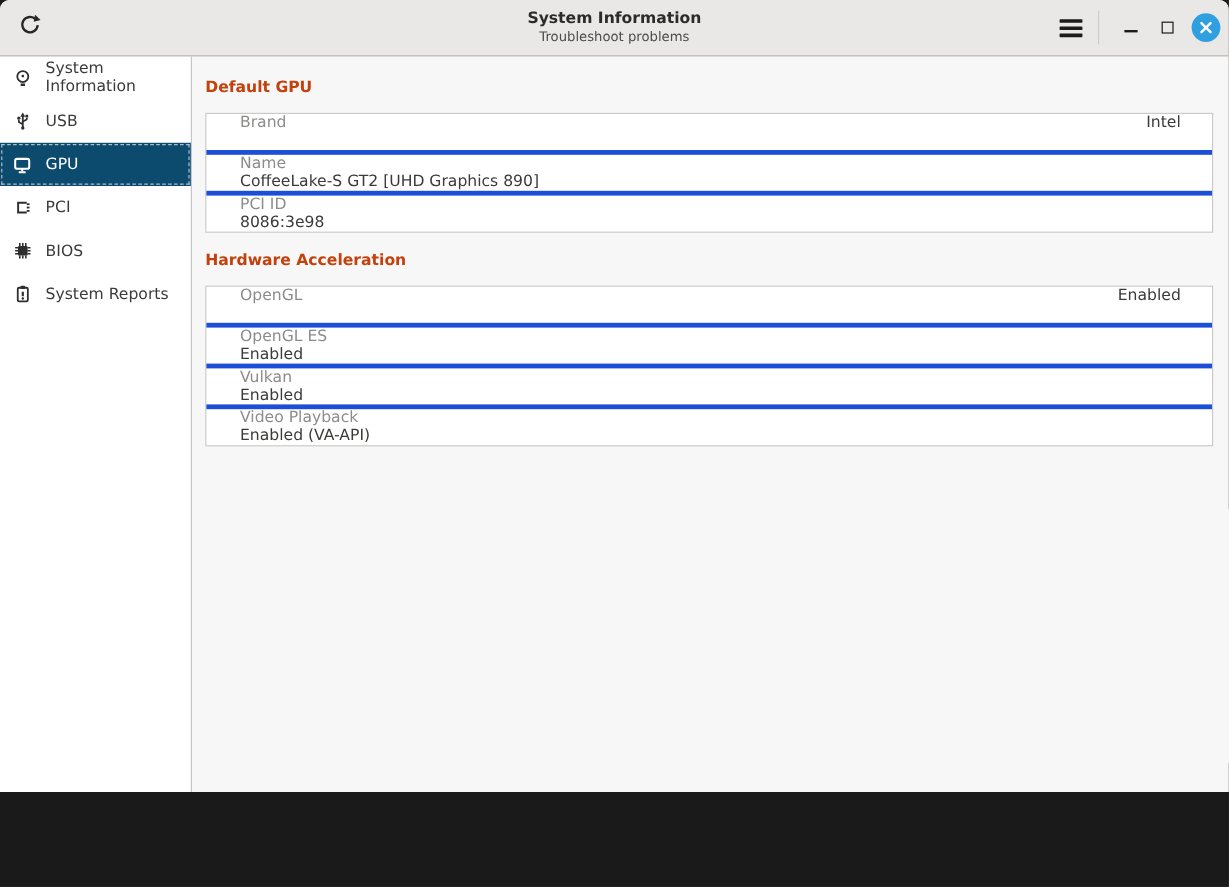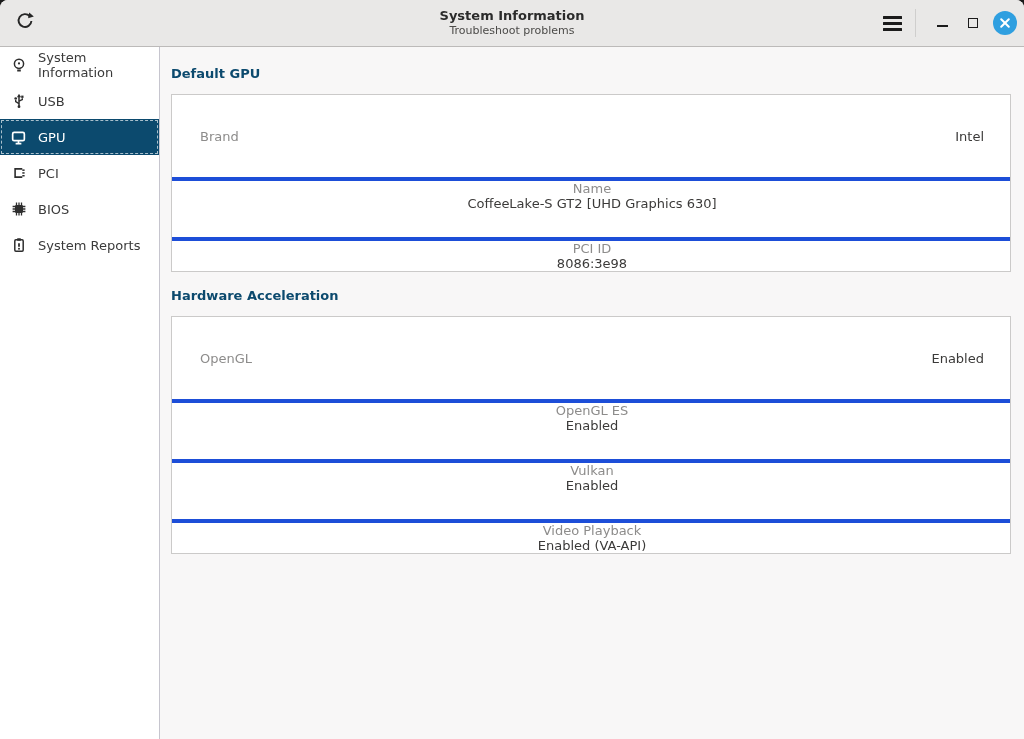--- a/index.html
+++ b/index.html
@@ -1,17 +1,17 @@
 <!DOCTYPE html>
 <html><head>
 <meta charset="utf-8">
 <style>
   html,body{margin:0;padding:0;background:#1a1a1a;}
   body{width:1024px;height:739px;font-family:"DejaVu Sans","Liberation Sans",sans-serif;-webkit-font-smoothing:antialiased;}
-  .window{width:1024px;height:739px;display:flex;flex-direction:column;border-radius:8px 8px 0 0;overflow:hidden;background:#f8f7f7;}
+  .window{width:1024px;height:660px;display:flex;flex-direction:column;border-radius:8px 8px 0 0;overflow:hidden;background:#f8f7f7;}
 
   
   .titlebar{height:47px;flex:0 0 47px;box-sizing:border-box;background:#e9e8e7;border-bottom:1px solid #bcbab9;display:flex;align-items:center;position:relative;}
   .refresh-btn{width:34px;height:34px;margin-left:8px;display:flex;align-items:center;justify-content:center;border-radius:4px;cursor:pointer;}
   .title-block{position:absolute;left:50%;transform:translateX(-50%);text-align:center;line-height:1.25;}
   .title{font-size:13px;font-weight:bold;color:#2b2b2b;}
   .subtitle{font-size:11px;color:#4c4b49;}
   .titlebar-right{position:absolute;right:7px;top:0;height:100%;display:flex;align-items:center;}
   .menu-btn{width:34px;height:34px;display:flex;flex-direction:column;align-items:center;justify-content:center;gap:3px;cursor:pointer;}
   .menu-btn .bar{width:19px;height:3px;background:#1b1b1b;border-radius:0.5px;}
@@ -26,24 +26,24 @@
   .sidebar{width:159px;flex:0 0 159px;background:#ffffff;border-right:1px solid #c6c5ce;}
   .side-item{height:36px;display:flex;align-items:center;padding-left:9px;gap:10px;font-size:13px;color:#3a3a3a;cursor:pointer;}
   .side-item .icn{width:19px;height:18px;display:flex;align-items:center;justify-content:center;flex:0 0 19px;}
   .side-item.selected{background:#0c4a6e;color:#ffffff;outline:1px dashed rgba(255,255,255,0.65);outline-offset:-2px;}
   .side-item svg{display:block;}
   .side-item .stroke{stroke:#2e2e2e;}
   .side-item .fill{fill:#2e2e2e;}
   .side-item.selected .stroke{stroke:#ffffff;}
 
   .main{flex:1;background:#f8f7f7;padding:12px 13px 12px 11px;overflow:hidden;}
-  .section-title{font-size:13px;font-weight:bold;color:#0c4a6e;margin:7px 0 13px 0;}
+  .section-title{font-size:13px;font-weight:bold;color:#c2410c;margin:7px 0 13px 0;}
   .section + .section .section-title{margin-top:16px;}
   .info-table{background:#ffffff;border:1px solid #cbcac9;}
-  .row{height:30px;display:flex;align-items:center;justify-content:space-between;padding:0 26px 0 28px;font-size:13px;margin-top:26px;}
+  .row{height:30px;display:flex;justify-content:space-between;padding:0 26px 0 28px;font-size:13px;}
   .row + .row{border-top:4px solid #1d4ed8;flex-direction:column;}
   .row-label{color:#8d8c8b;}
   .row-value{color:#3b3a39;}
 </style>
 </head>
 <body>
 
 <div class="window">
 
   <div class="titlebar">
@@ -171,21 +171,21 @@
 
       <div class="section">
         <div class="section-title">Default GPU</div>
         <div class="info-table">
           <div class="row">
             <span class="row-label">Brand</span>
             <span class="row-value">Intel</span>
           </div>
           <div class="row">
             <span class="row-label">Name</span>
-            <span class="row-value">CoffeeLake-S GT2 [UHD Graphics 630]</span>
+            <span class="row-value">CoffeeLake-S GT2 [UHD Graphics 890]</span>
           </div>
           <div class="row">
             <span class="row-label">PCI ID</span>
             <span class="row-value">8086:3e98</span>
           </div>
         </div>
       </div>
 
       <div class="section">
         <div class="section-title">Hardware Acceleration</div>

